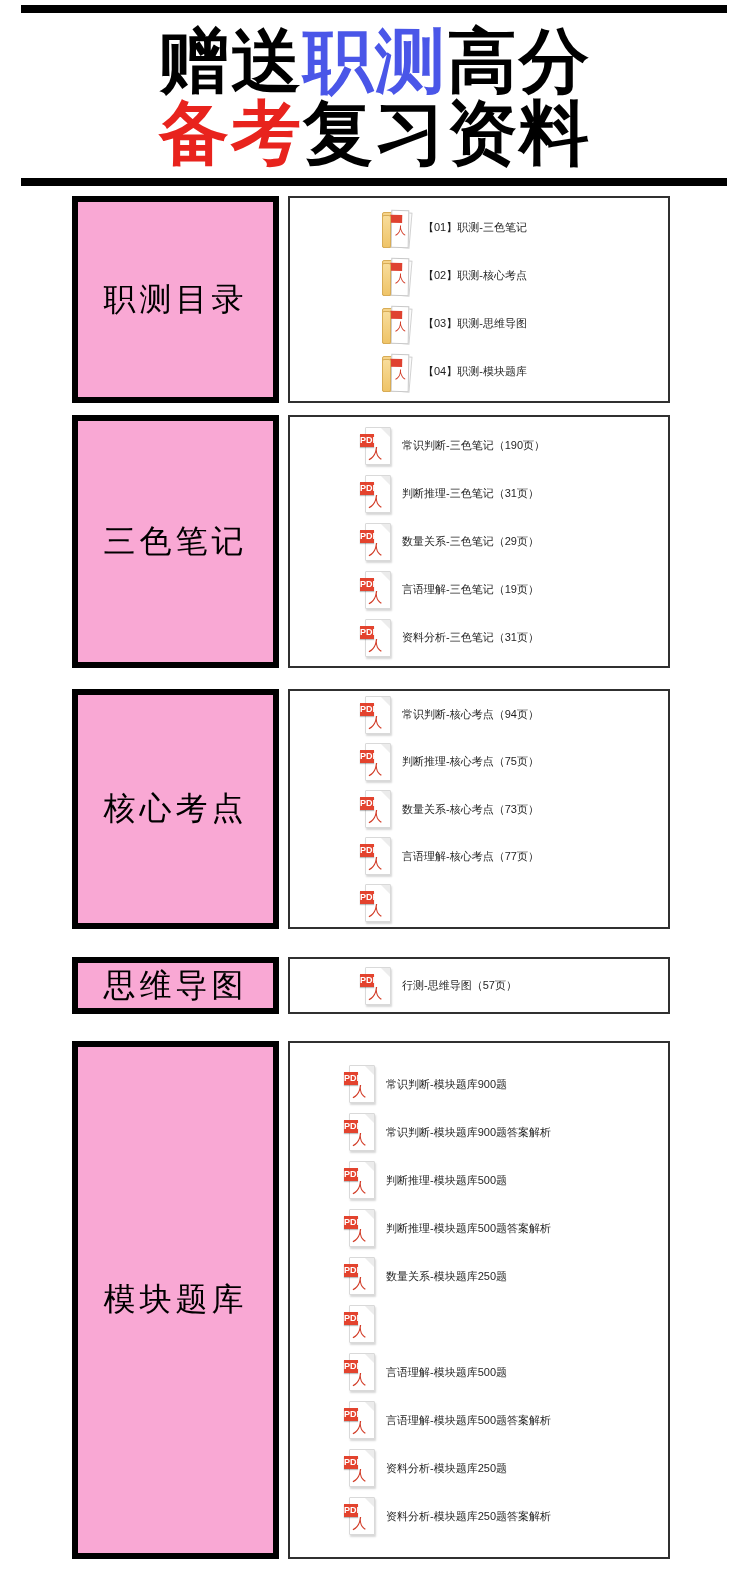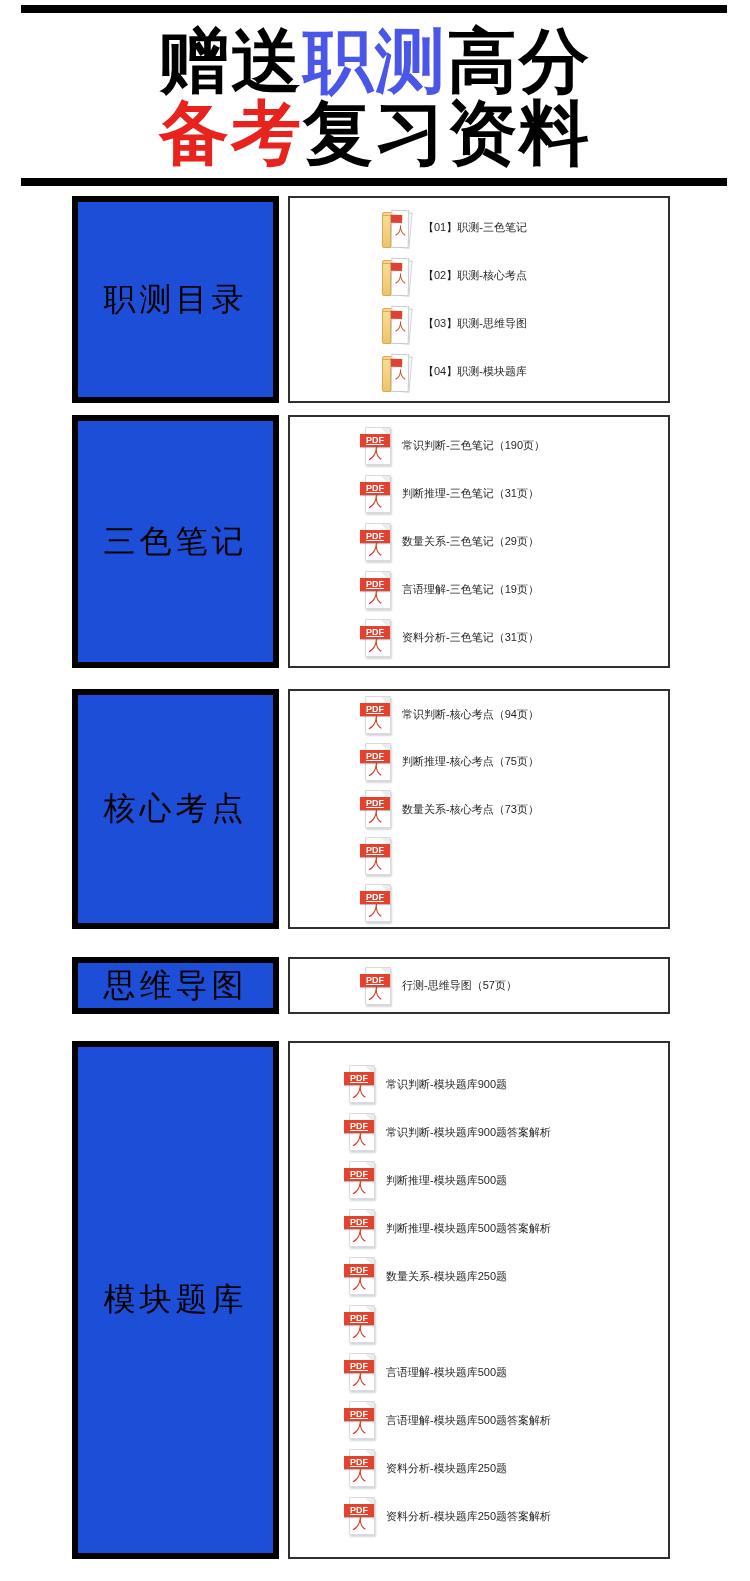--- a/index.html
+++ b/index.html
@@ -15,41 +15,41 @@
 
   .sections{margin-top:10px;}
   .section{display:flex;margin-left:72px;}
   .s1{height:207px;margin-bottom:12px;}
   .s2{height:253px;margin-bottom:21px;}
   .s3{height:240px;margin-bottom:28px;}
   .s4{height:57px;margin-bottom:27px;margin-top:21px;}
   .s5{height:518px;}
 
   .label-box{flex:none;width:207px;box-sizing:border-box;border:6px solid #000;
-             display:flex;align-items:center;justify-content:center;background:#1d4ed8;}
+             display:flex;align-items:center;justify-content:center;background:#f9a8d4;}
   .label{font-family:"Liberation Serif",serif;font-size:32px;letter-spacing:4px;color:#000;white-space:nowrap;}
 
   .panel{flex:none;margin-left:9px;width:382px;box-sizing:border-box;border:2px solid #303030;
          display:flex;flex-direction:column;justify-content:center;background:#fff;}
   .s1 .panel{padding-left:92px;}
   .s2 .panel,.s3 .panel,.s4 .panel{padding-left:70px;}
   .s5 .panel{padding-left:54px;}
 
   .item{height:48px;display:flex;align-items:center;cursor:pointer;}
   .item-text{font-size:11px;color:#1f1f1f;margin-left:11px;white-space:nowrap;}
 
   
   .pdf-icon{position:relative;width:31px;height:38px;flex:none;}
   .pdf-page{position:absolute;left:5px;top:0;right:0;bottom:0;background:#fff;
             border:1px solid #d9d9d9;border-radius:1px;box-shadow:1px 2px 2px rgba(0,0,0,.16);}
   .pdf-fold{position:absolute;top:1px;right:1px;width:0;height:0;border-style:solid;
             border-width:0 9px 9px 0;border-color:transparent #ececec transparent transparent;}
-  .pdf-ribbon{position:absolute;left:0;top:7px;width:30px;height:13px;background:#e3432e;
+  .pdf-ribbon{position:absolute;left:0;top:7px;width:14px;height:13px;background:#e3432e;
               color:#fff;font:bold 9px/13px "Liberation Sans",sans-serif;text-align:center;
-              box-shadow:0 1px 1px rgba(0,0,0,.25);text-decoration:underline;}
+              box-shadow:0 1px 1px rgba(0,0,0,.25);}
   .pdf-glyph{position:absolute;left:9px;top:20px;font-size:14px;line-height:14px;color:#d23b26;
              font-family:"Liberation Serif",serif;transform:skewX(-6deg);}
 
   
   .folder-icon{position:relative;width:30px;height:40px;flex:none;}
   .folder-back{position:absolute;left:0;top:4px;width:15px;height:34px;background:#f6d388;
                border:1px solid #d8ac56;border-radius:2px 0 0 2px;}
   .folder-page2{position:absolute;left:13px;top:4px;width:14px;height:34px;background:#fbfbfb;
                 border:1px solid #d2d2d2;transform:rotate(5deg);}
   .folder-page{position:absolute;left:9px;top:2px;width:16px;height:36px;background:#fff;
@@ -215,20 +215,21 @@
           </span>
         <span class="item-text">数量关系-核心考点（73页）</span>
       </div>
       <div class="item">
         <span class="pdf-icon">
             <span class="pdf-page"></span>
             <span class="pdf-fold"></span>
             <span class="pdf-ribbon">PDF</span>
             <span class="pdf-glyph">人</span>
           </span>
+        <span class="item-text">言语理解-核心考点（77页）</span>
       </div>
       <div class="item">
         <span class="pdf-icon">
             <span class="pdf-page"></span>
             <span class="pdf-fold"></span>
             <span class="pdf-ribbon">PDF</span>
             <span class="pdf-glyph">人</span>
           </span>
       </div>
     </div>

